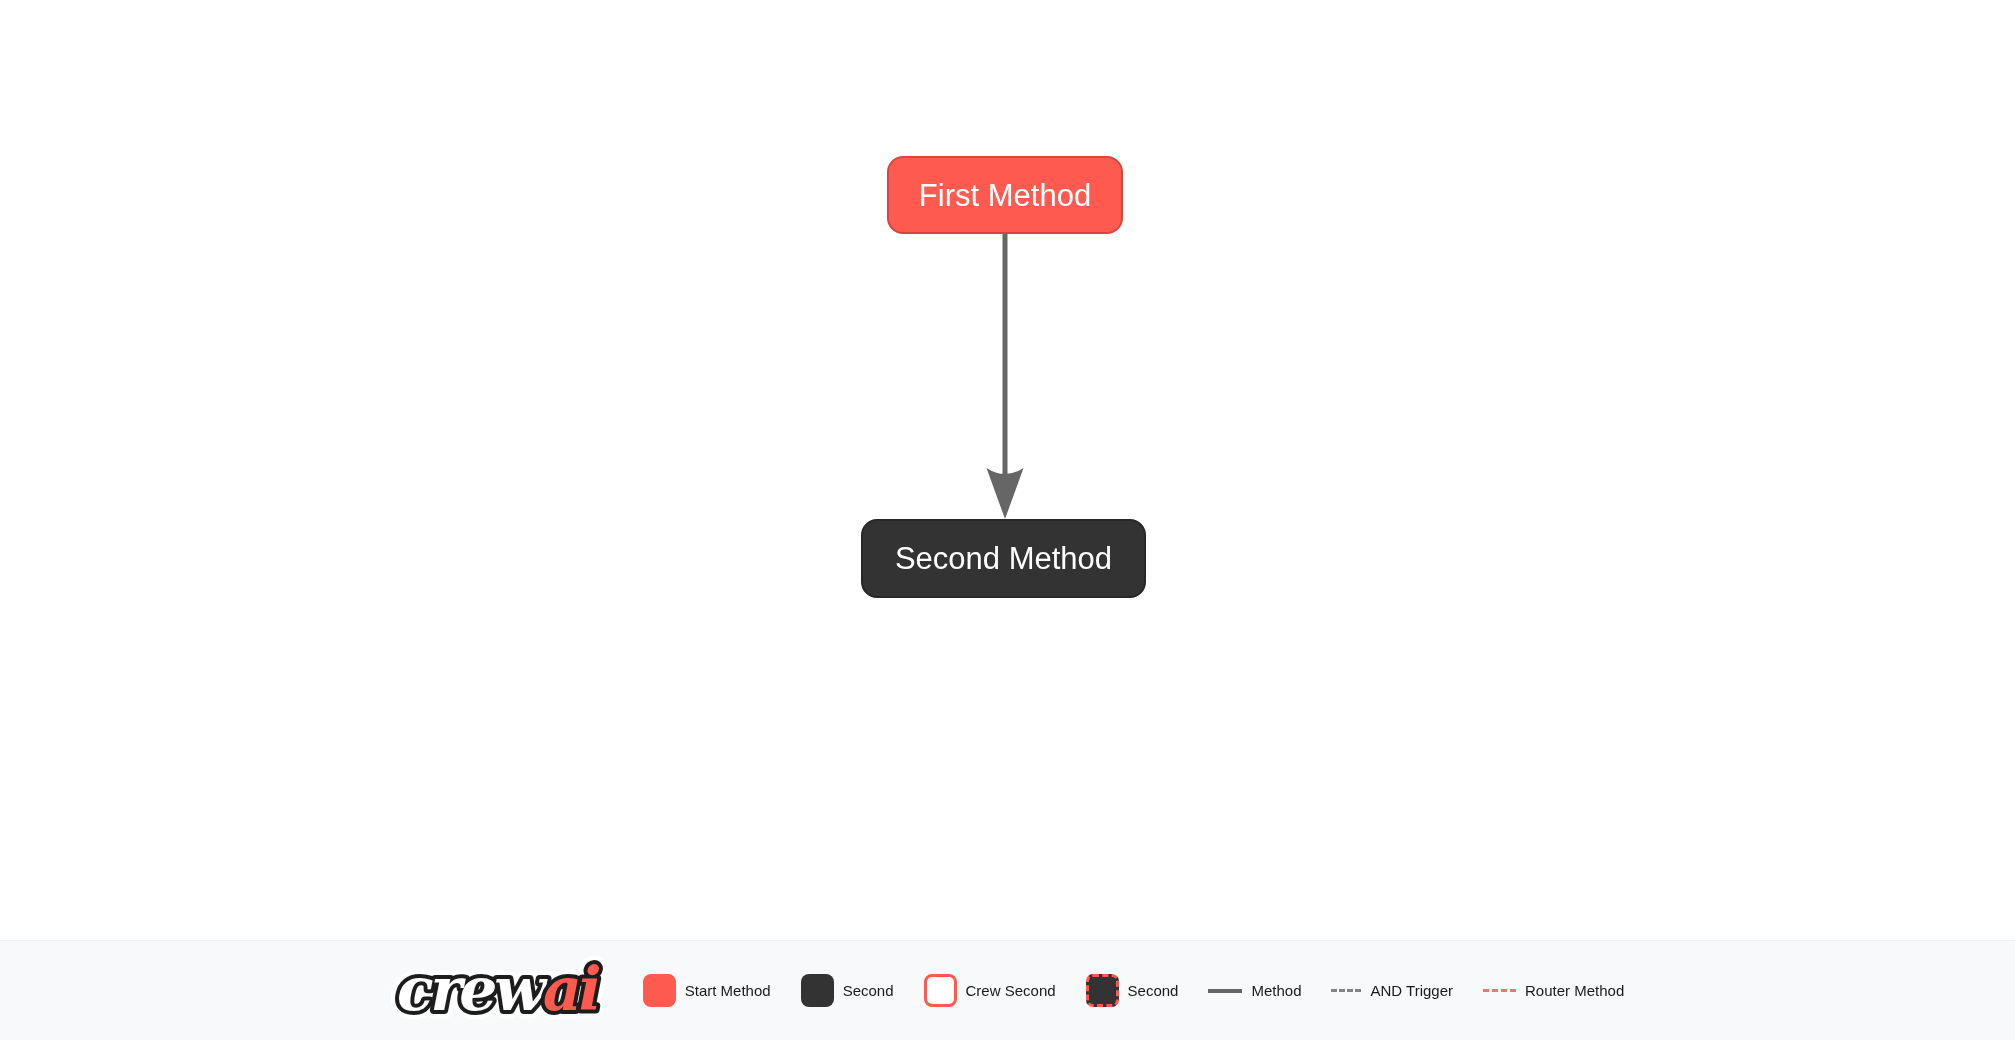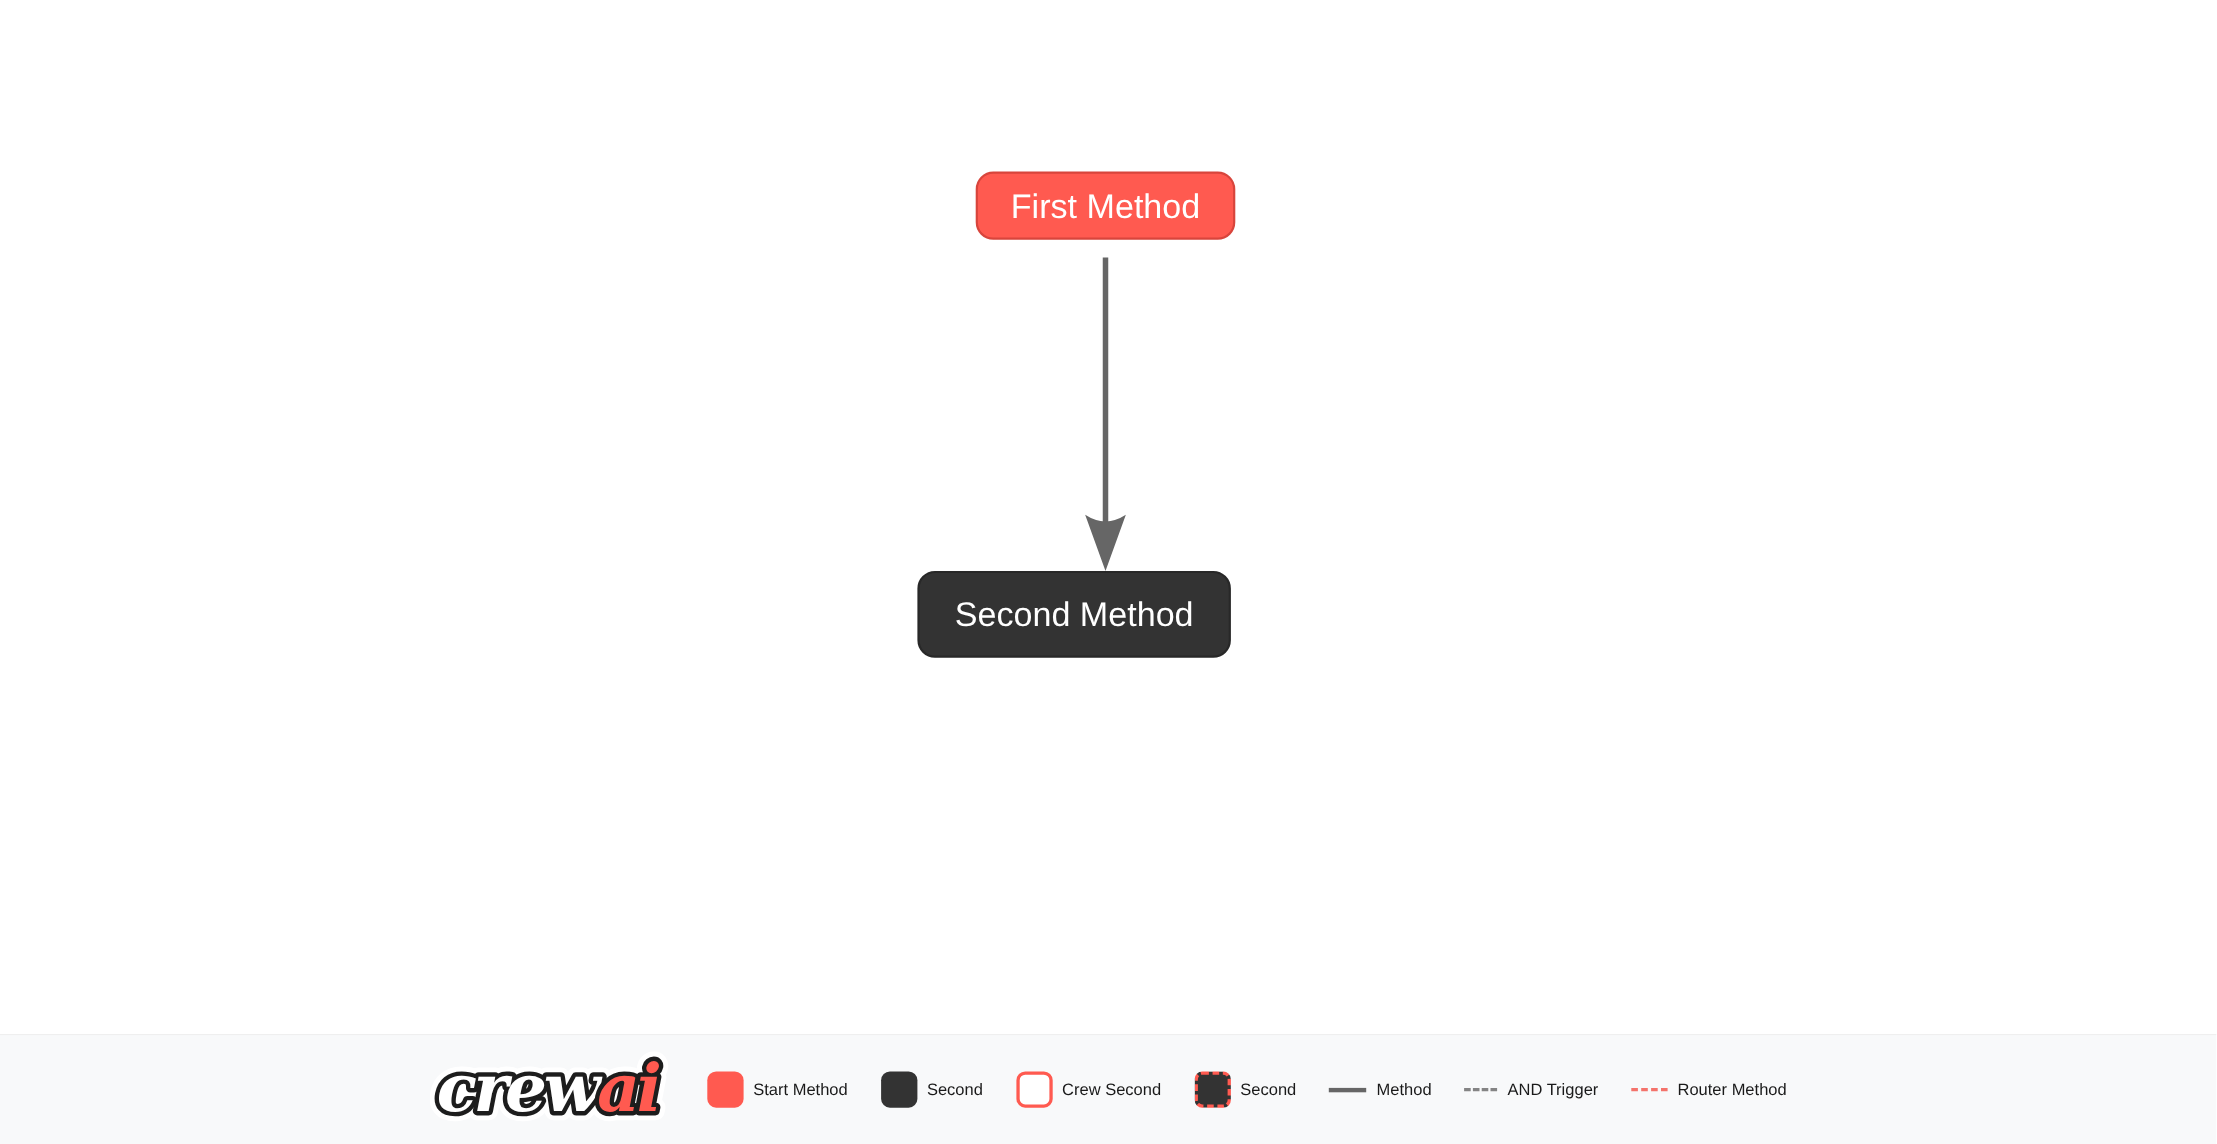--- a/index.html
+++ b/index.html
@@ -35,26 +35,26 @@
     justify-content: center;
     color: var(--node_text, #ffffff);
     font-size: 31px;
     line-height: 1;
     border-radius: 16px;
     cursor: pointer;
     white-space: nowrap;
   }
   .node-start {
     left: 887px; top: 156px;
-    width: 236px; height: 62px;
+    width: 236px; height: 78px;
     background: var(--accent, #FF5A50);
     border: 2px solid var(--accent_border, #D8453C);
   }
   .node-method {
-    left: 834px; top: 519px;
+    left: 861px; top: 519px;
     width: 285px; height: 79px;
     background: var(--dark, #333333);
     border: 2px solid var(--dark_border, #282828);
   }
 
   
   .footer {
     width: 2015px;
     height: 100px;
     background: var(--footer_bg, #F8F9FA);

